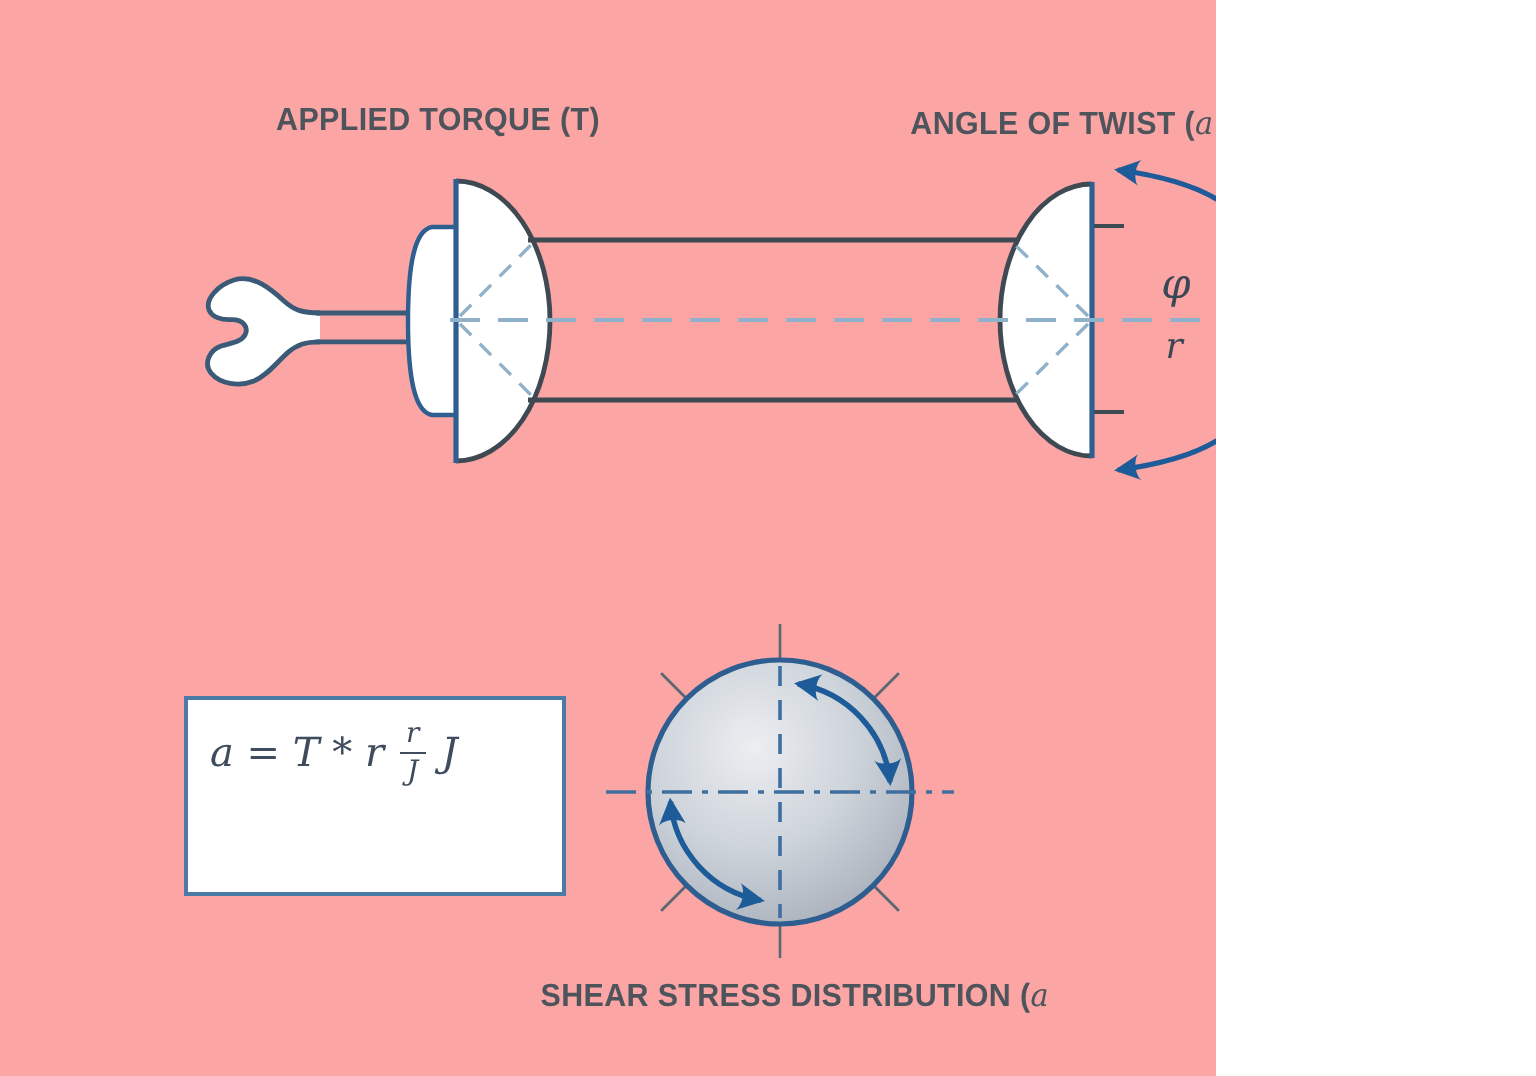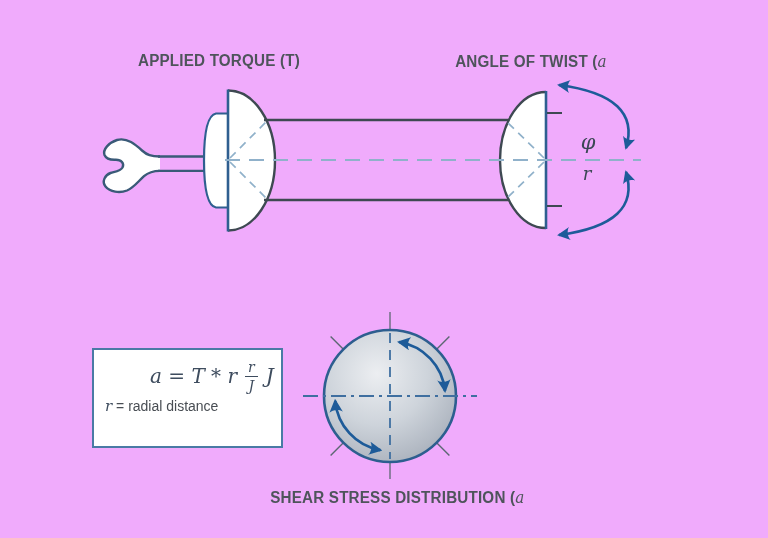--- a/index.html
+++ b/index.html
@@ -1,17 +1,17 @@
 <!DOCTYPE html>
 <html><head>
 <meta charset="utf-8">
 <style>
   html,body{margin:0;padding:0;background:#fff;}
   #stage{
-    position:relative;width:768px;height:538px;background:#f0abfc;overflow:hidden;
+    position:relative;width:608px;height:538px;background:#fca5a5;overflow:hidden;
     font-family:"Liberation Sans",sans-serif;
   }
   .title{
     position:absolute;width:250px;text-align:center;
     font-size:16px;font-weight:700;letter-spacing:.2px;color:#4e545b;
     transform:scaleX(.95);white-space:nowrap;
   }
   .title .sym, .serifit{
     font-family:"DejaVu Serif","Liberation Serif",serif;
     font-style:italic;font-weight:500;
@@ -23,21 +23,21 @@
   #phi-label{left:566px;top:130px;font-size:21px;}
   #r-label{left:565px;top:163px;font-size:18px;}
   #formula-box{
     position:absolute;left:92px;top:348px;width:191px;height:100px;
     box-sizing:border-box;border:2px solid #4a7aa5;background:#fff;
     padding:6px 0 0 11px;
   }
   #equation{
     display:flex;align-items:center;gap:7px;height:40px;
     font-family:"DejaVu Serif","Liberation Serif",serif;font-style:italic;
-    font-size:20px;color:#3e4c5e;margin-left:45px;
+    font-size:20px;color:#3e4c5e;
   }
   .frac{display:inline-flex;flex-direction:column;align-items:center;line-height:1;font-size:14px;}
   .frac .num{padding:0 4px 2px;}
   .frac .den{border-top:1.5px solid #3e4c5e;padding:2px 4px 0;}
   .defline{
     font-size:14px;color:#484d53;line-height:1.15;margin-top:2px;white-space:nowrap;
   }
   .defline .dsym{
     font-family:"DejaVu Serif","Liberation Serif",serif;font-style:italic;
     font-size:15px;color:#3e4c5e;
@@ -129,19 +129,15 @@
 
   <div id="formula-box">
     <div id="equation">
       <span>a = T * r</span>
       <span class="frac">
         <span class="num">r</span>
         <span class="den">J</span>
       </span>
       <span>J</span>
     </div>
-    <div class="defline">
-      <span class="dsym">r</span>
-      <span>= radial distance</span>
-    </div>
   </div>
 
 </div>
 
 </body></html>

